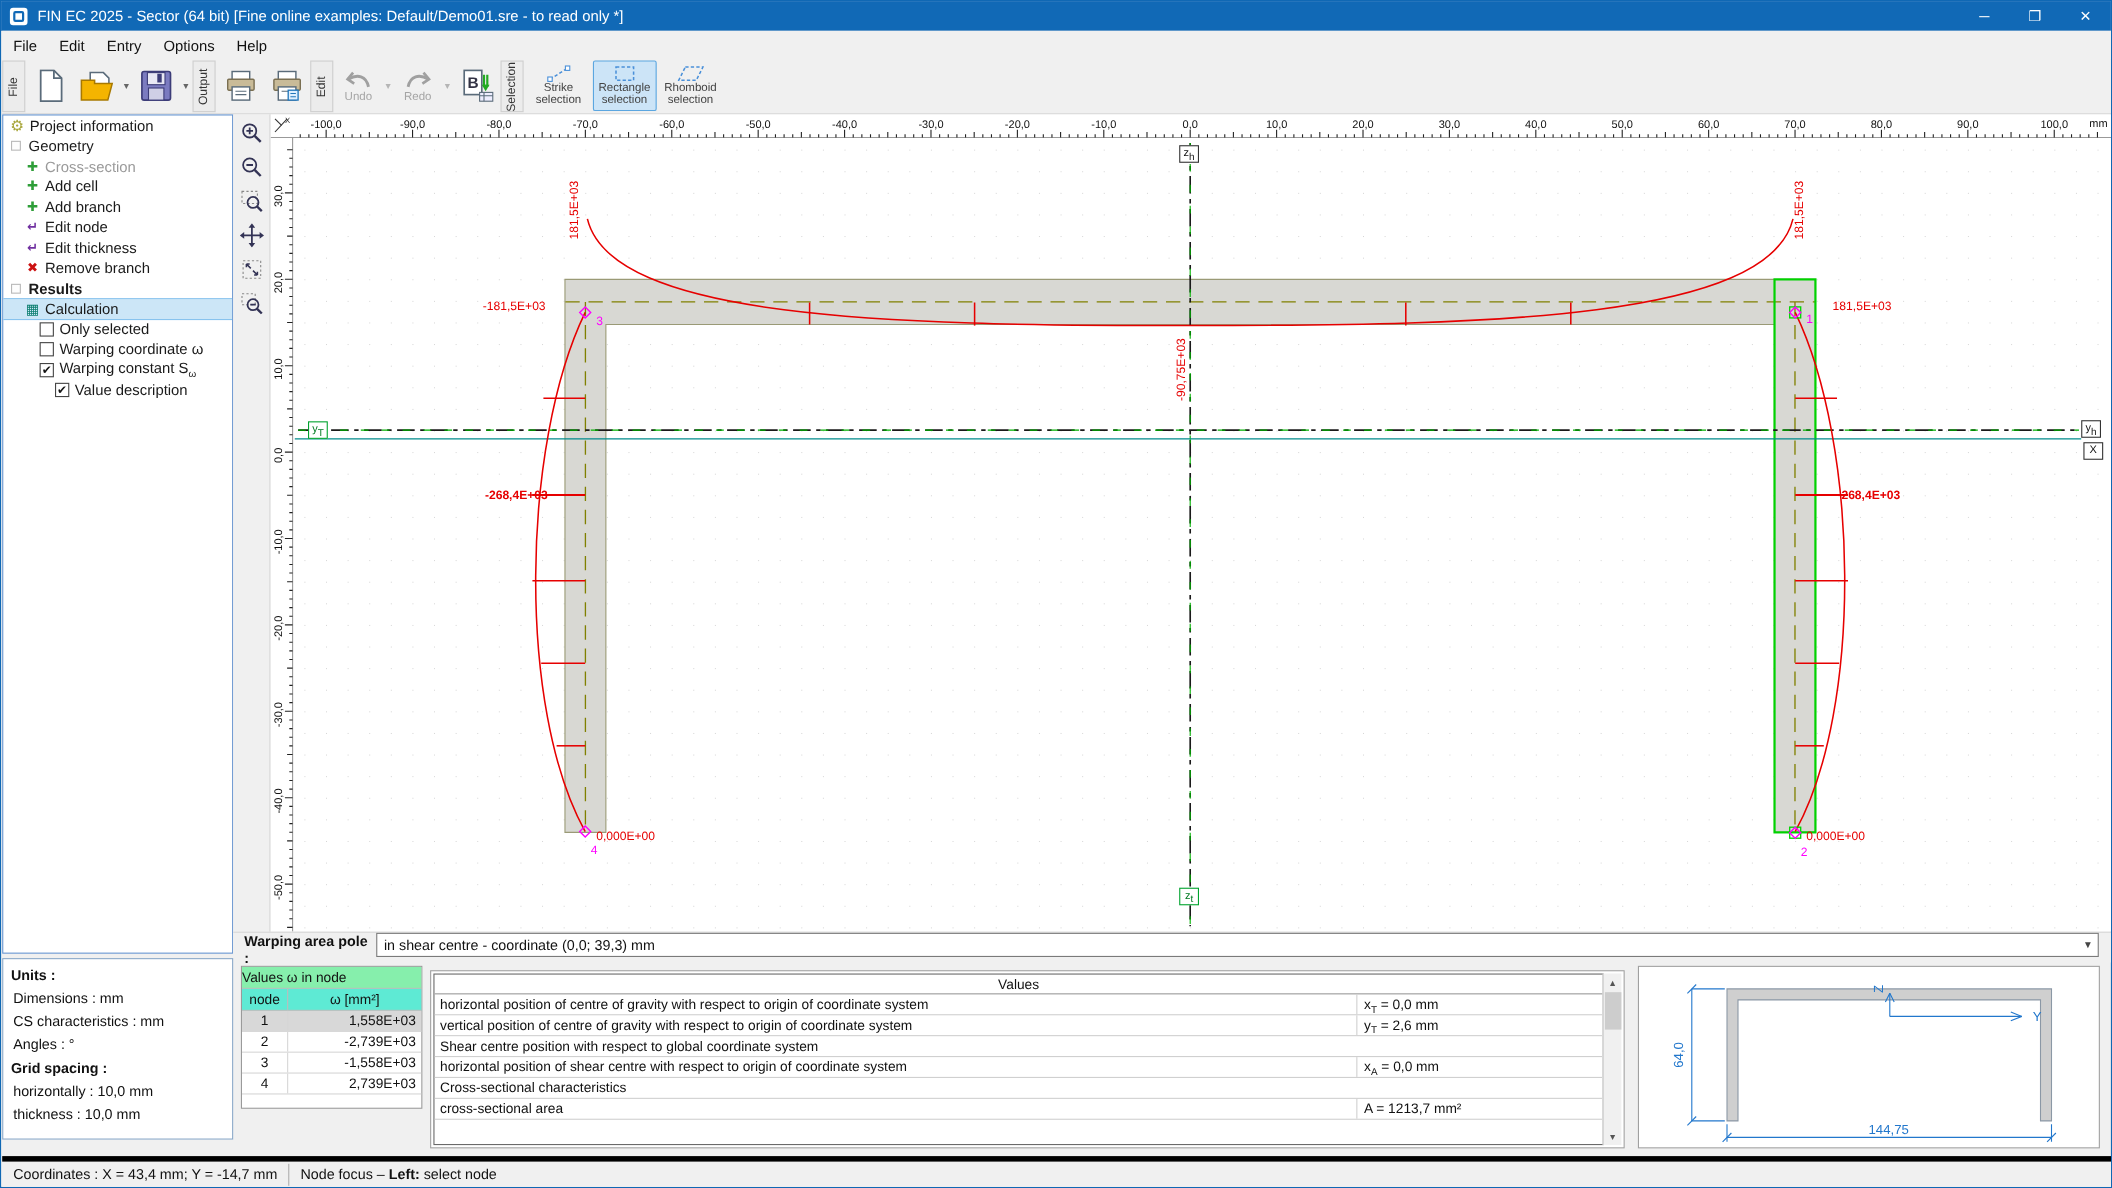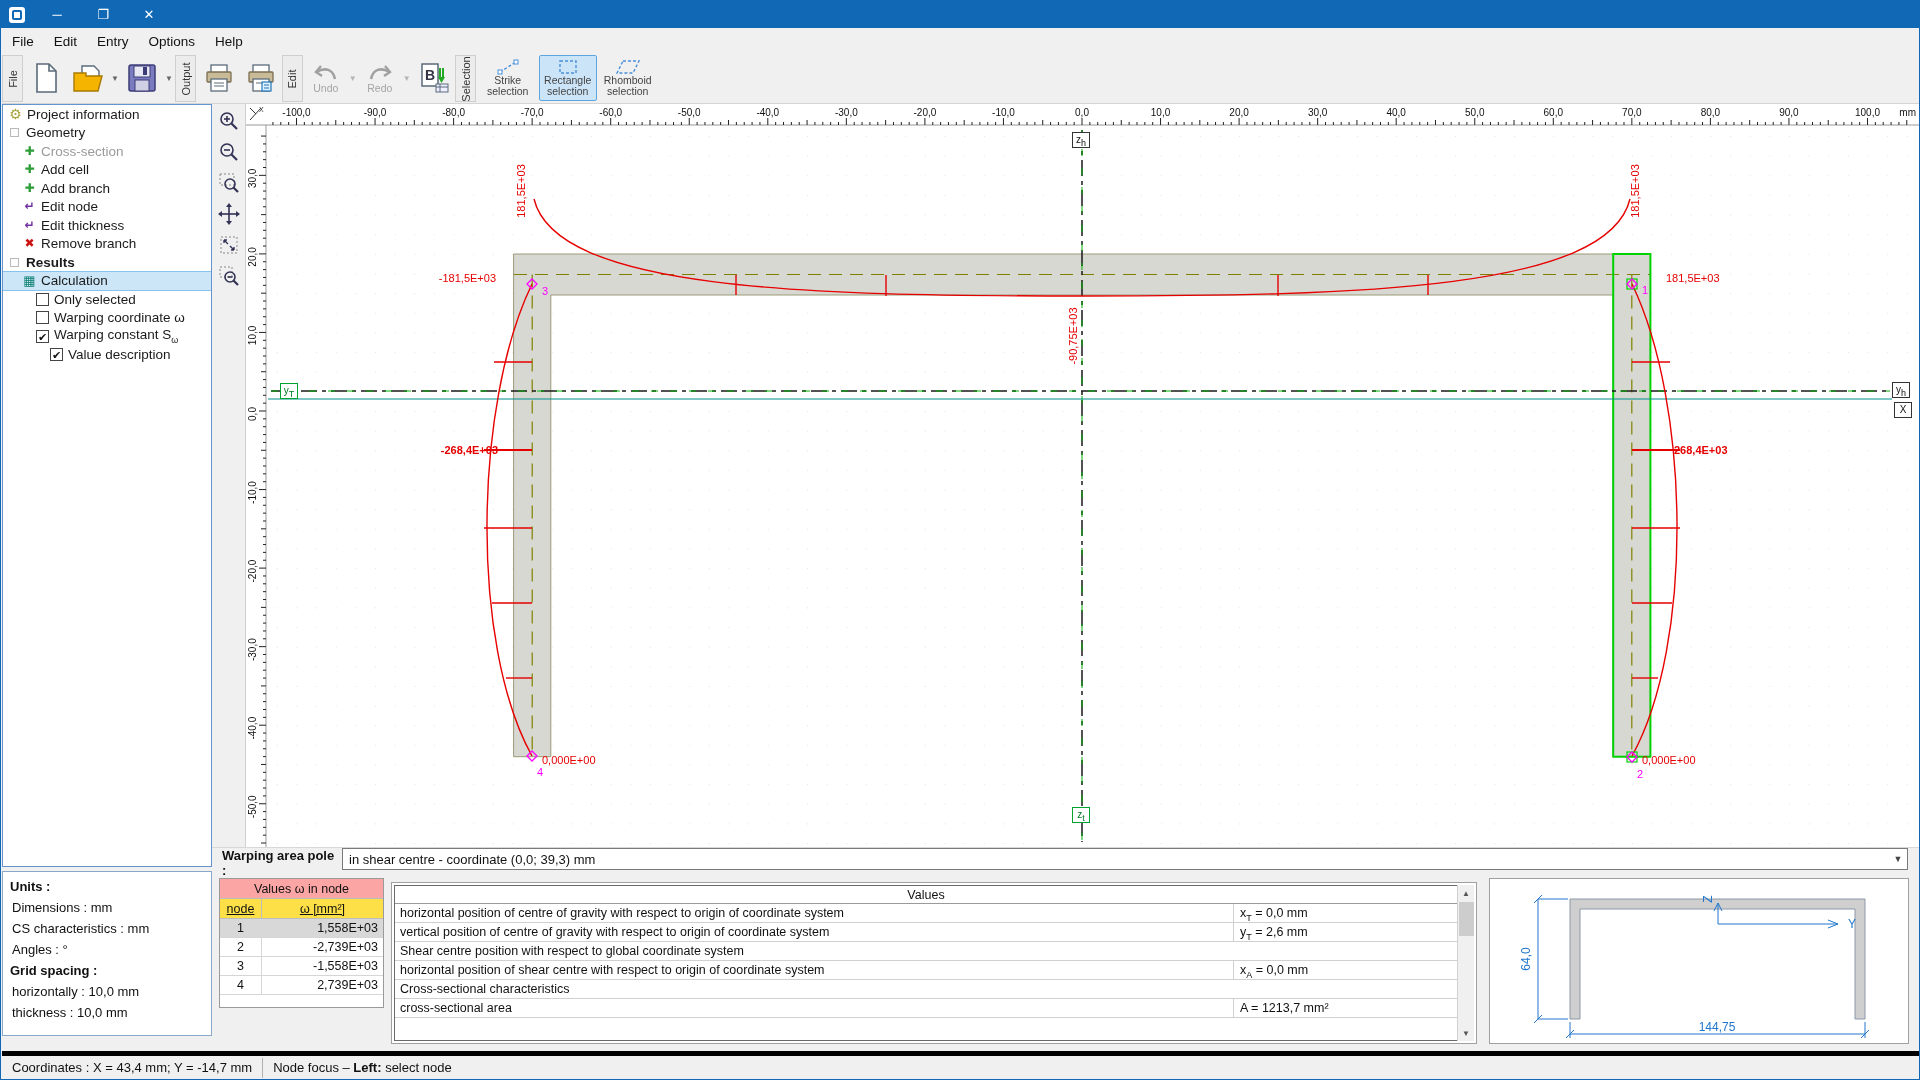--- a/index.html
+++ b/index.html
@@ -53,22 +53,22 @@
   .polerow{position:absolute;left:211px;top:846px;width:1708px;height:28px;background:#f0f0f0;display:flex;border-top:1px solid #d8d8d8;}
   .polelabel{font-weight:bold;font-size:13px;margin-left:10px;width:120px;color:#111;}
   .combo{flex:1;height:22px;margin-right:12px;background:#fff;border:1px solid #7a7a7a;display:flex;align-items:center;font-size:13px;color:#111;}
   .combo .val{flex:1;padding-left:6px;white-space:nowrap;overflow:hidden;}
   .combo .arr{width:18px;text-align:center;font-size:9px;color:#444;}
   
   .unitspanel{position:absolute;left:1px;top:870px;width:210px;height:165px;background:#fff;border:1px solid #8aa8c8;font-size:13px;color:#111;padding-top:4px;}
   .uline{padding:3px 0 3px 9px;white-space:nowrap;}
   .uline.b{font-weight:bold;padding-left:7px;}
   .omegapanel{position:absolute;left:218px;top:877px;width:165px;height:130px;background:#fff;border:1px solid #9a9a9a;font-size:12.5px;color:#111;}
-  .otitle{height:20px;line-height:20px;text-align:center;background:#fca5a5;border-bottom:1px solid #bdbdbd;}
-  .ohead{height:20px;display:flex;background:#fde047;border-bottom:1px solid #bdbdbd;text-decoration:underline;}
+  .otitle{height:20px;line-height:20px;text-align:left;background:#86efac;border-bottom:1px solid #bdbdbd;}
+  .ohead{height:20px;display:flex;background:#5eead4;border-bottom:1px solid #bdbdbd;}
   .ohead div{line-height:20px;text-align:center;}
   .ocol1{width:42px;border-right:1px solid #bdbdbd;}
   .ocol2{flex:1;}
   .orow{height:19px;display:flex;border-bottom:1px solid #d6d6d6;}
   .orow.hl{background:#d8d8d8;}
   .orow .c1{width:42px;text-align:center;line-height:19px;border-right:1px solid #d6d6d6;}
   .orow .c2{flex:1;text-align:right;padding-right:5px;line-height:19px;}
   .valuespanel{position:absolute;left:390px;top:881px;width:1086px;height:162px;background:#fff;border:1px solid #a0a0a0;padding:2px;}
   .vinner{position:relative;width:1064px;height:156px;border:1px solid #6a6a6a;overflow:hidden;font-size:12.5px;color:#111;}
   .vhead{height:18px;line-height:18px;text-align:center;border-bottom:1px solid #9a9a9a;}
@@ -84,20 +84,21 @@
   .statussep{width:1px;height:20px;background:#b0b0b0;margin:0 10px;}
   .stxt{padding-left:10px;white-space:nowrap;}
 </style>
 </head>
 <body>
 
 <div id="app">
 
   <div class="titlebar">
     <div class="appicon"></div>
+    <div class="title-text">FIN EC 2025 - Sector (64 bit) [Fine online examples: Default/Demo01.sre - to read only *]</div>
     <div class="winbtn">─</div>
     <div class="winbtn">❐</div>
     <div class="winbtn">✕</div>
   </div>
 
   <div class="menubar">
     <div class="menuitem">File</div>
     <div class="menuitem">Edit</div>
     <div class="menuitem">Entry</div>
     <div class="menuitem">Options</div>

